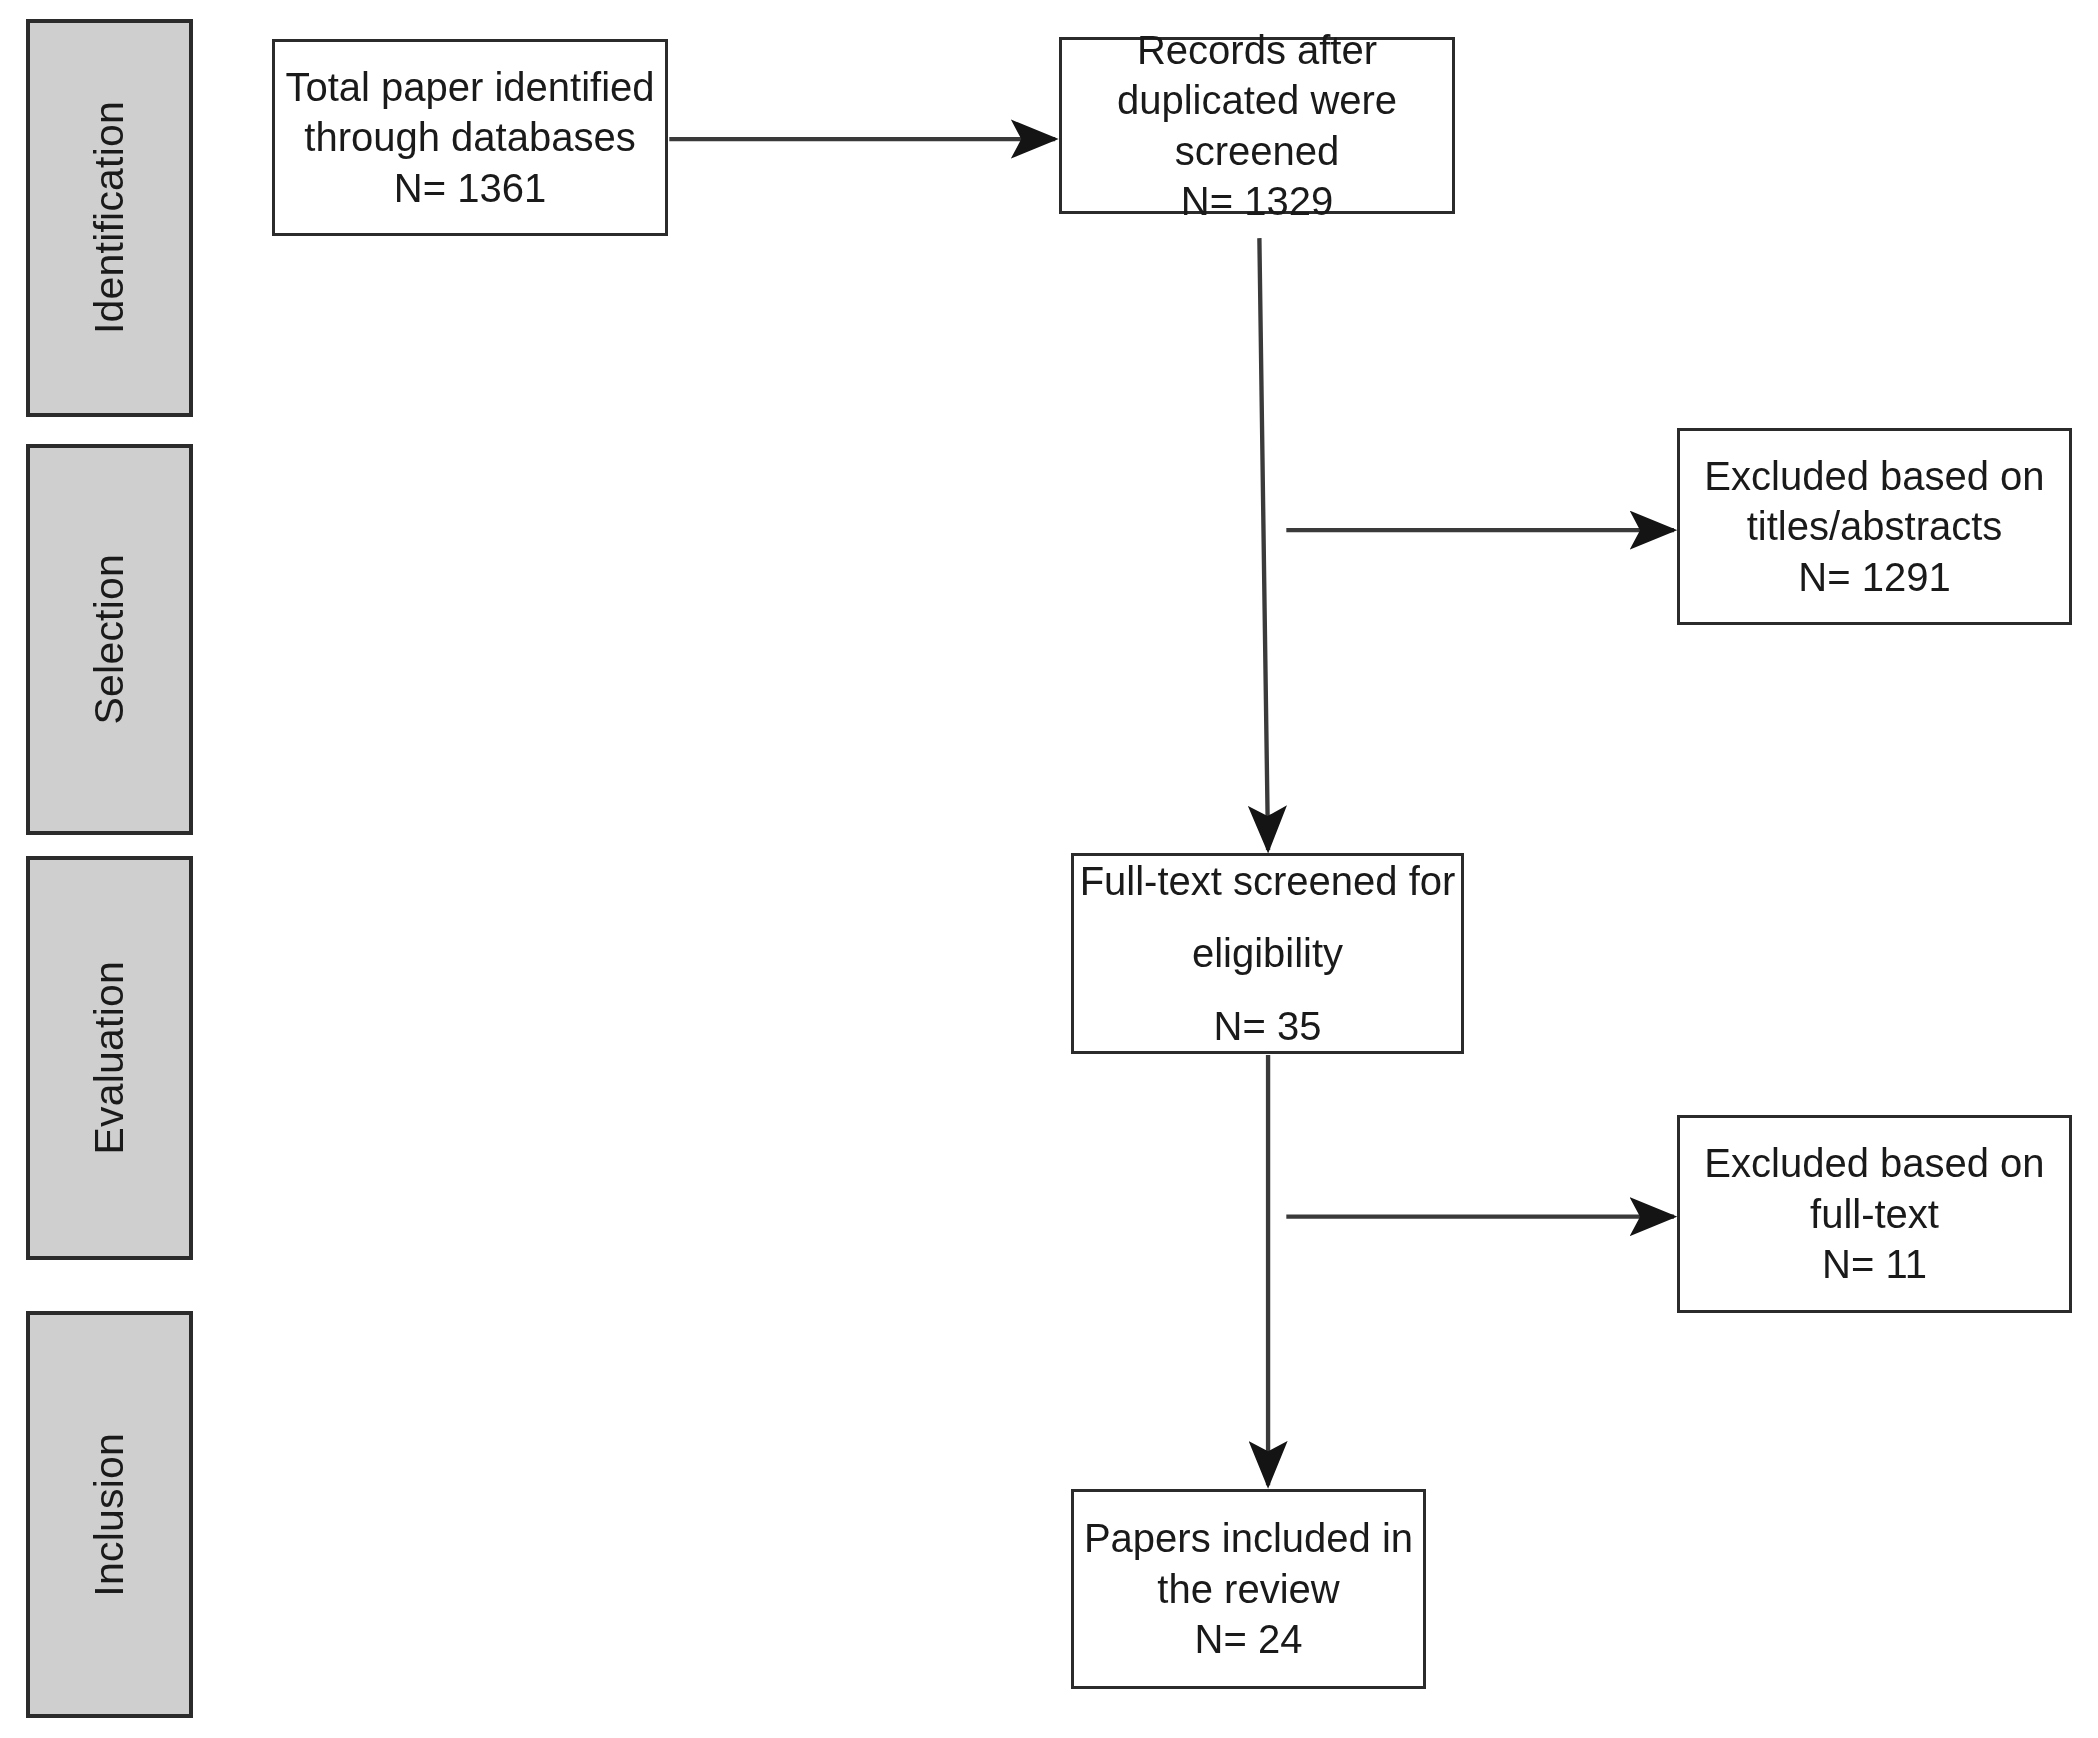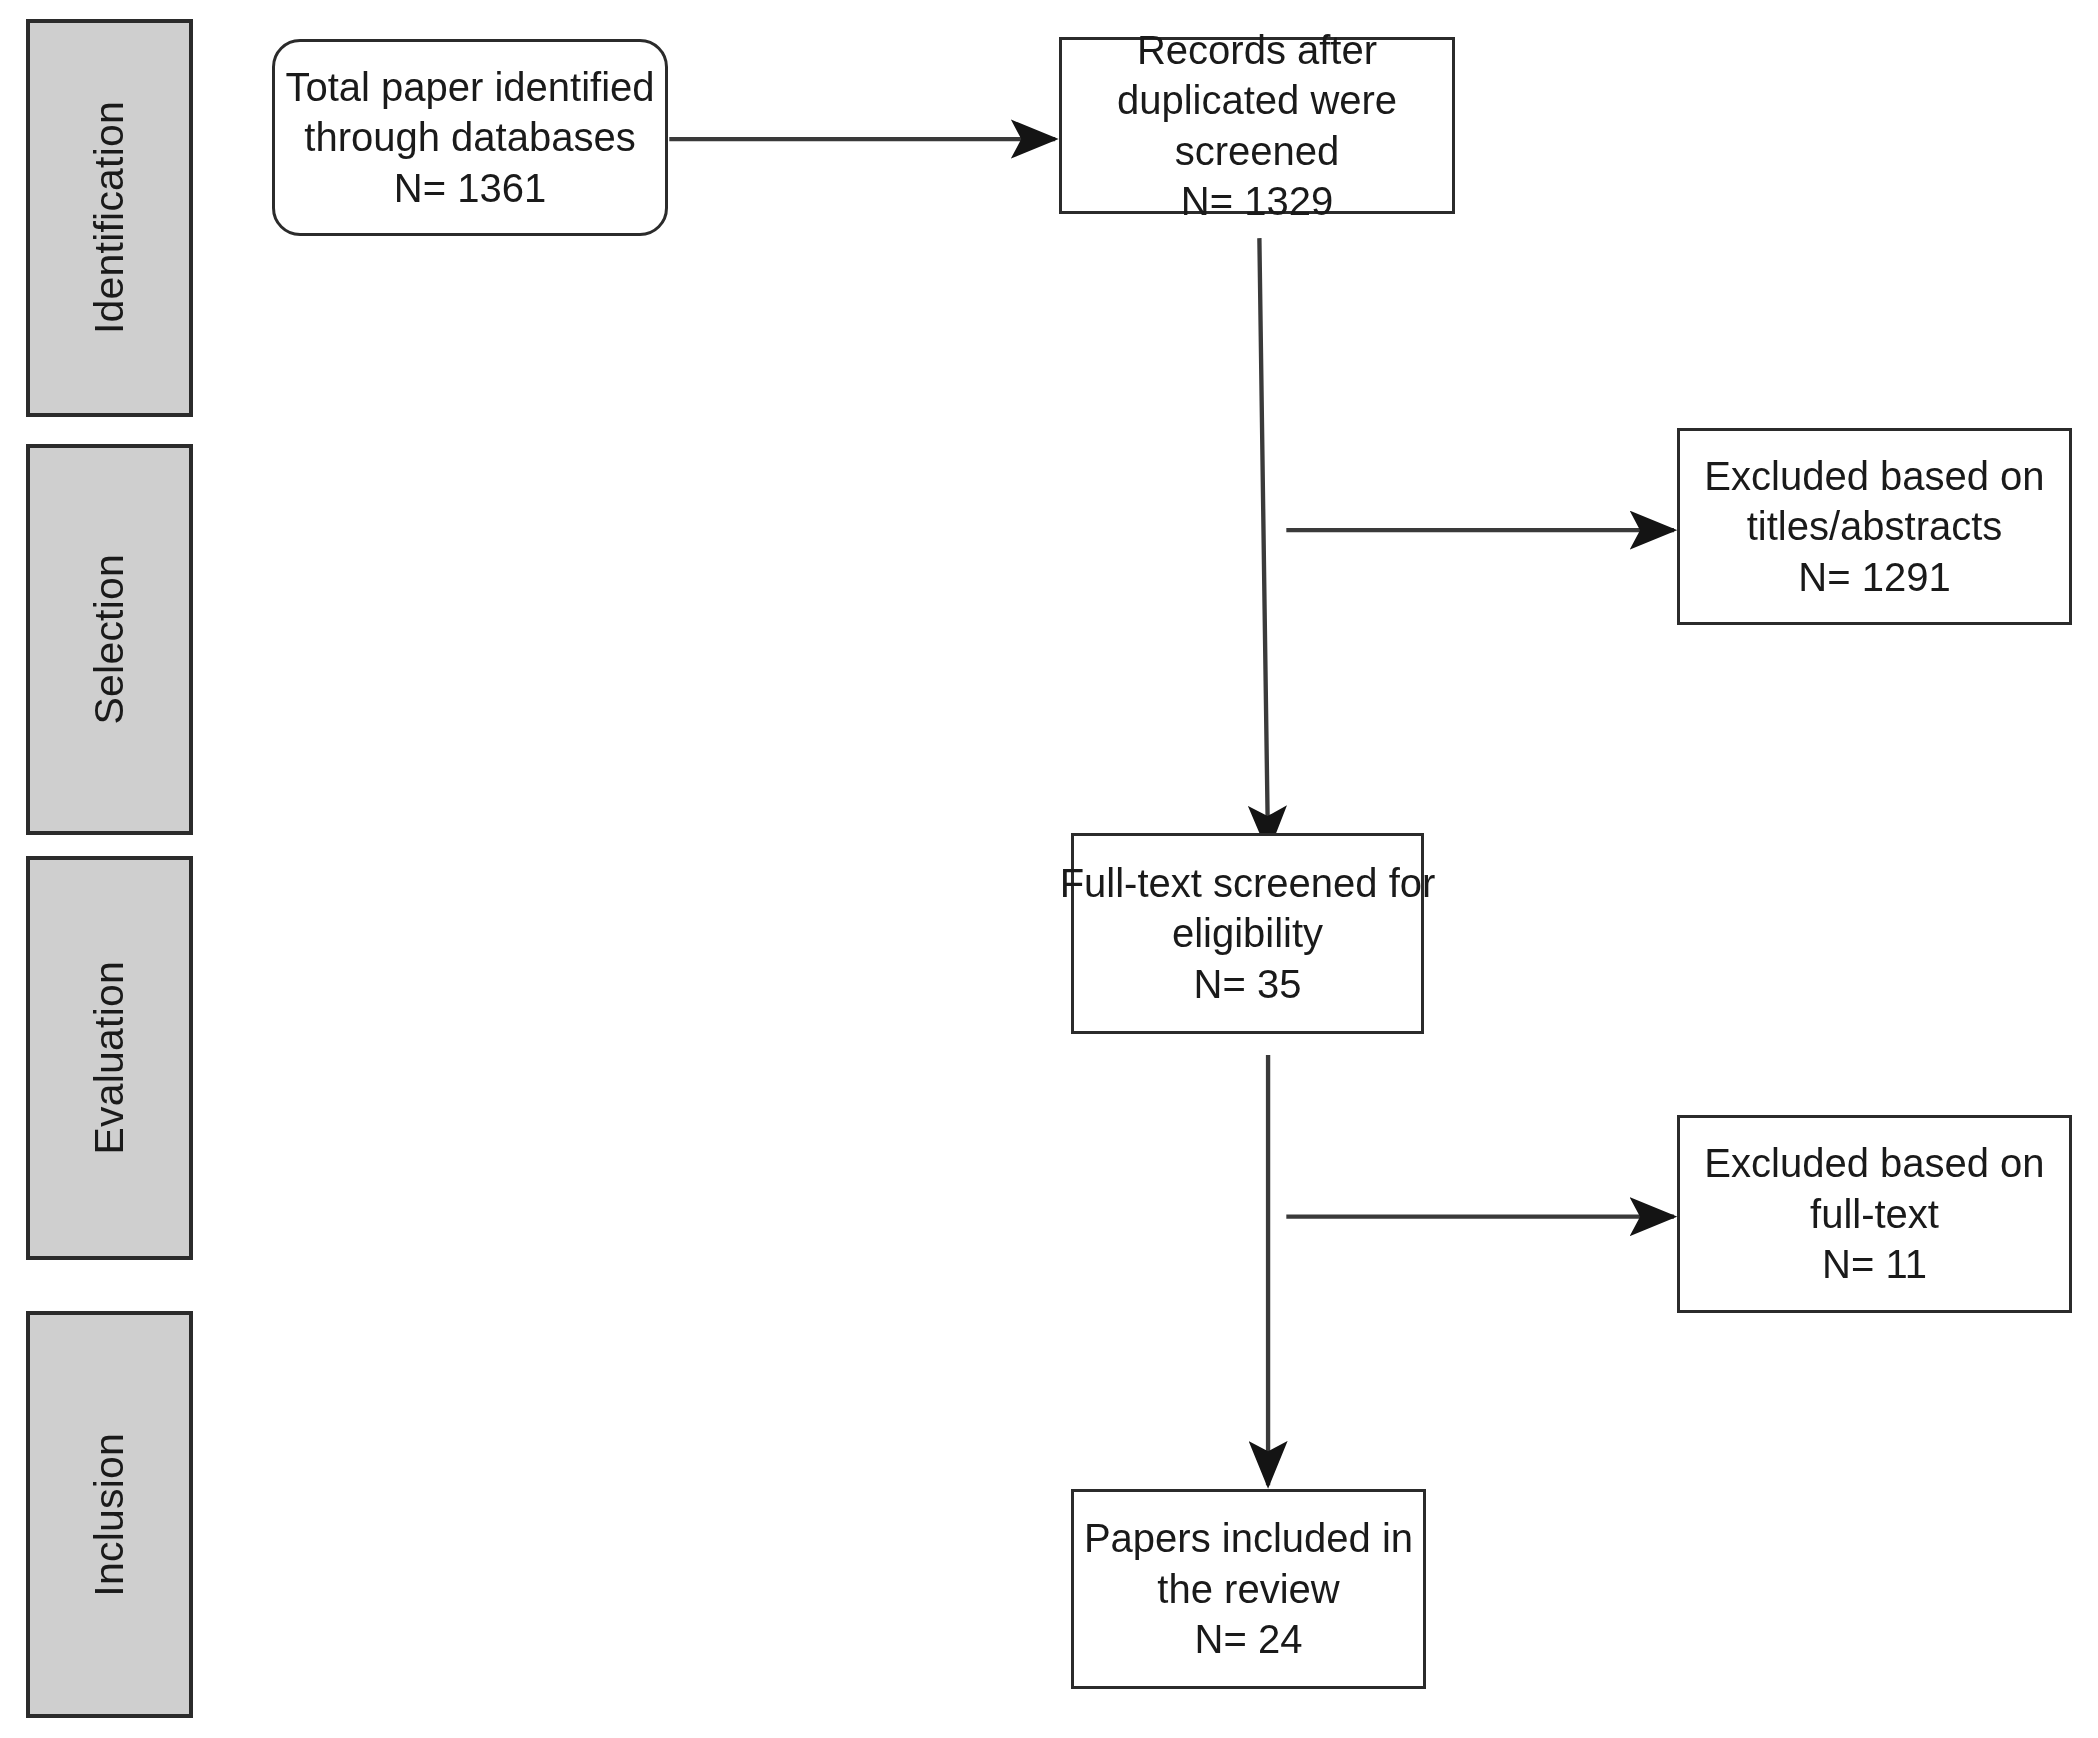--- a/index.html
+++ b/index.html
@@ -99,40 +99,40 @@
   </div>
 
   <div class="stage-box" style="left:26px; top:856px; width:167px; height:404px;">
     <span class="stage-label">Evaluation</span>
   </div>
 
   <div class="stage-box" style="left:26px; top:1311px; width:167px; height:407px;">
     <span class="stage-label">Inclusion</span>
   </div>
 
-  <div class="flow-box" style="left:272px; top:39px; width:396px; height:197px;border-radius:28px;">
+  <div class="flow-box" style="left:272px; top:39px; width:396px; height:197px;">
     <span class="flow-line">Total paper identified</span>
     <span class="flow-line">through databases</span>
     <span class="flow-line">N= 1361</span>
   </div>
 
   <div class="flow-box" style="left:1059px; top:37px; width:396px; height:177px;">
     <span class="flow-line">Records after</span>
     <span class="flow-line">duplicated were</span>
     <span class="flow-line">screened</span>
     <span class="flow-line">N= 1329</span>
   </div>
 
   <div class="flow-box" style="left:1677px; top:428px; width:395px; height:197px;">
     <span class="flow-line">Excluded based on</span>
     <span class="flow-line">titles/abstracts</span>
     <span class="flow-line">N= 1291</span>
   </div>
 
-  <div class="flow-box" style="left:1071px; top:833px; width:353px; height:201px;">
+  <div class="flow-box" style="left:1071px; top:853px; width:393px; height:201px;justify-content:space-between;">
     <span class="flow-line">Full-text screened for</span>
     <span class="flow-line">eligibility</span>
     <span class="flow-line">N= 35</span>
   </div>
 
   <div class="flow-box" style="left:1677px; top:1115px; width:395px; height:198px;">
     <span class="flow-line">Excluded based on</span>
     <span class="flow-line">full-text</span>
     <span class="flow-line">N= 11</span>
   </div>

